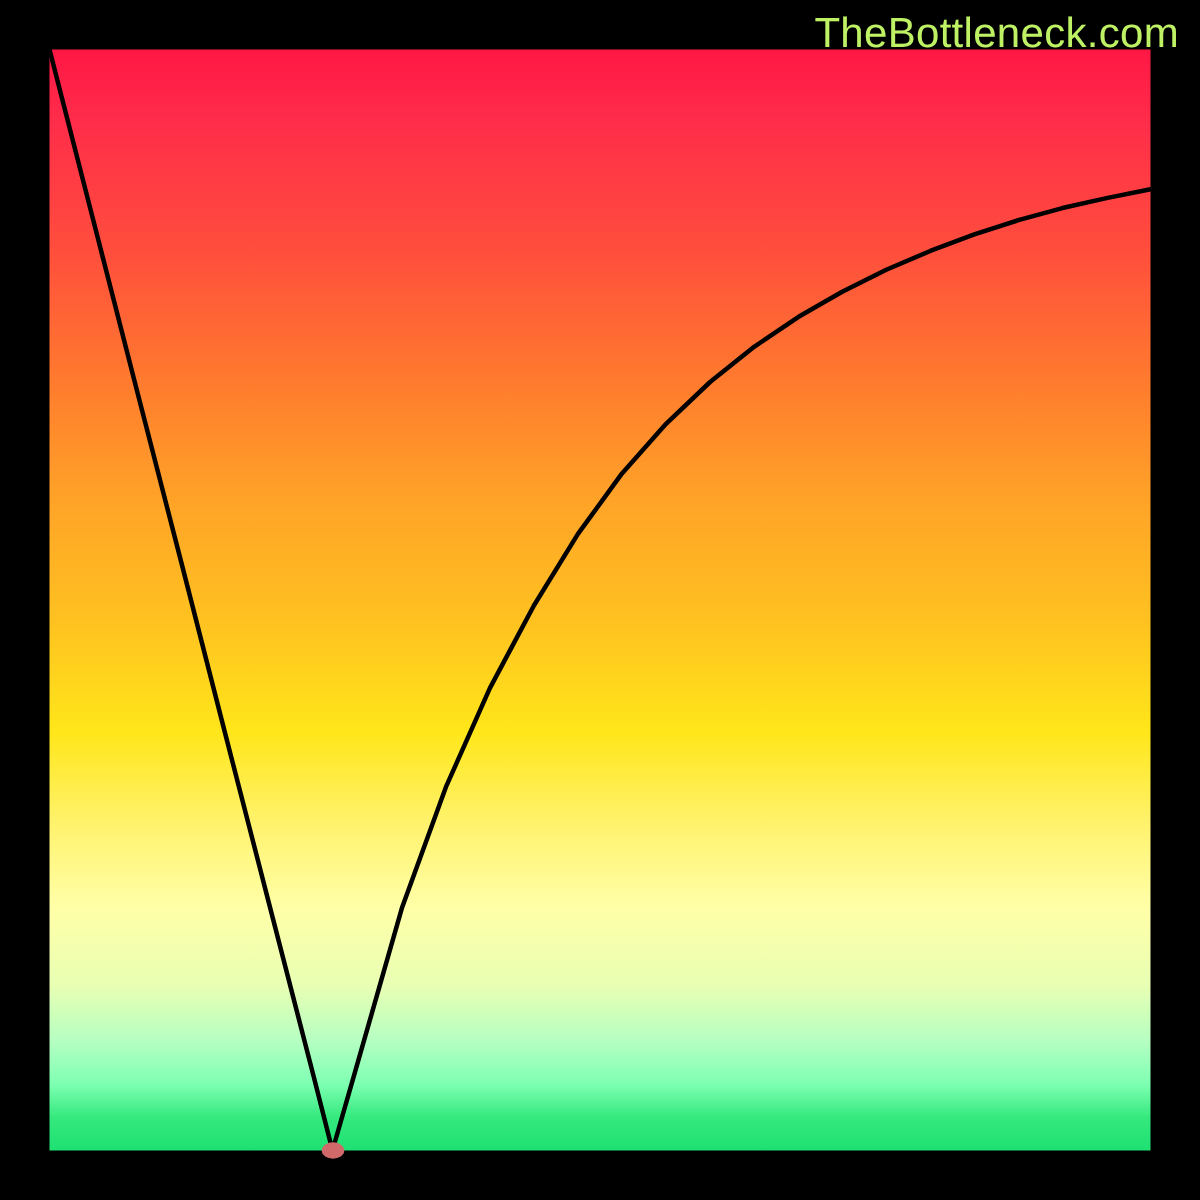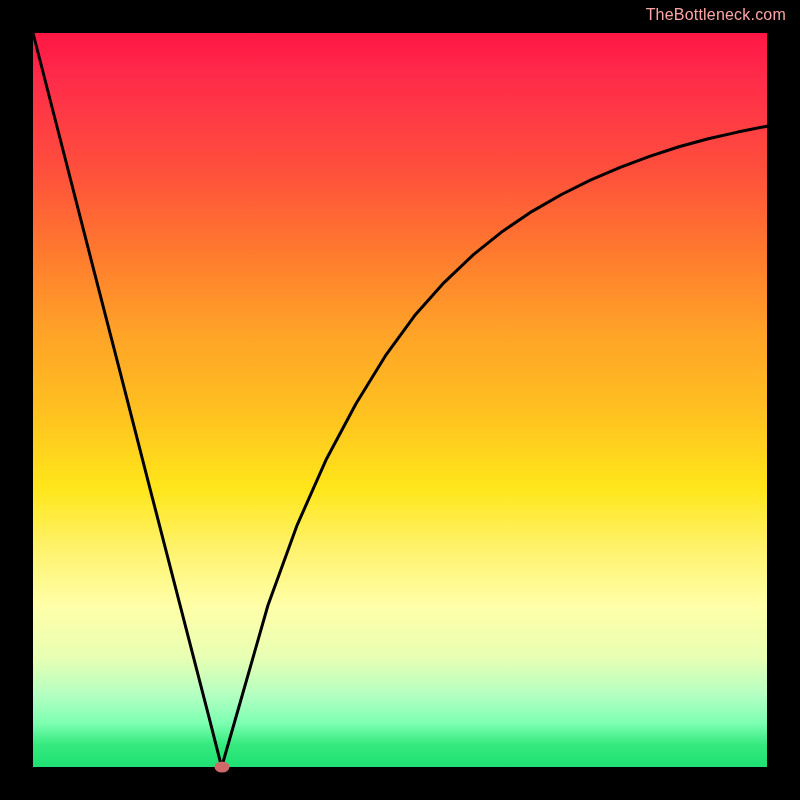--- a/index.html
+++ b/index.html
@@ -41,22 +41,22 @@
       #b6ffc2 90%,
       #7dffb2 94%,
       #35e97e 97%,
       #1ee072 100%
     );
   }
   #watermark {
     position: absolute;
     top: 6px;
     right: 14px;
-    color: #fca5a5;
-    font-size: 16px;
+    color: #bef264;
+    font-size: 28px;
     font-weight: 500;
     letter-spacing: 0.2px;
     user-select: none;
   }
   #curve-svg {
     position: absolute;
     left: 33px;
     top: 33px;
     width: 734px;
     height: 734px;

